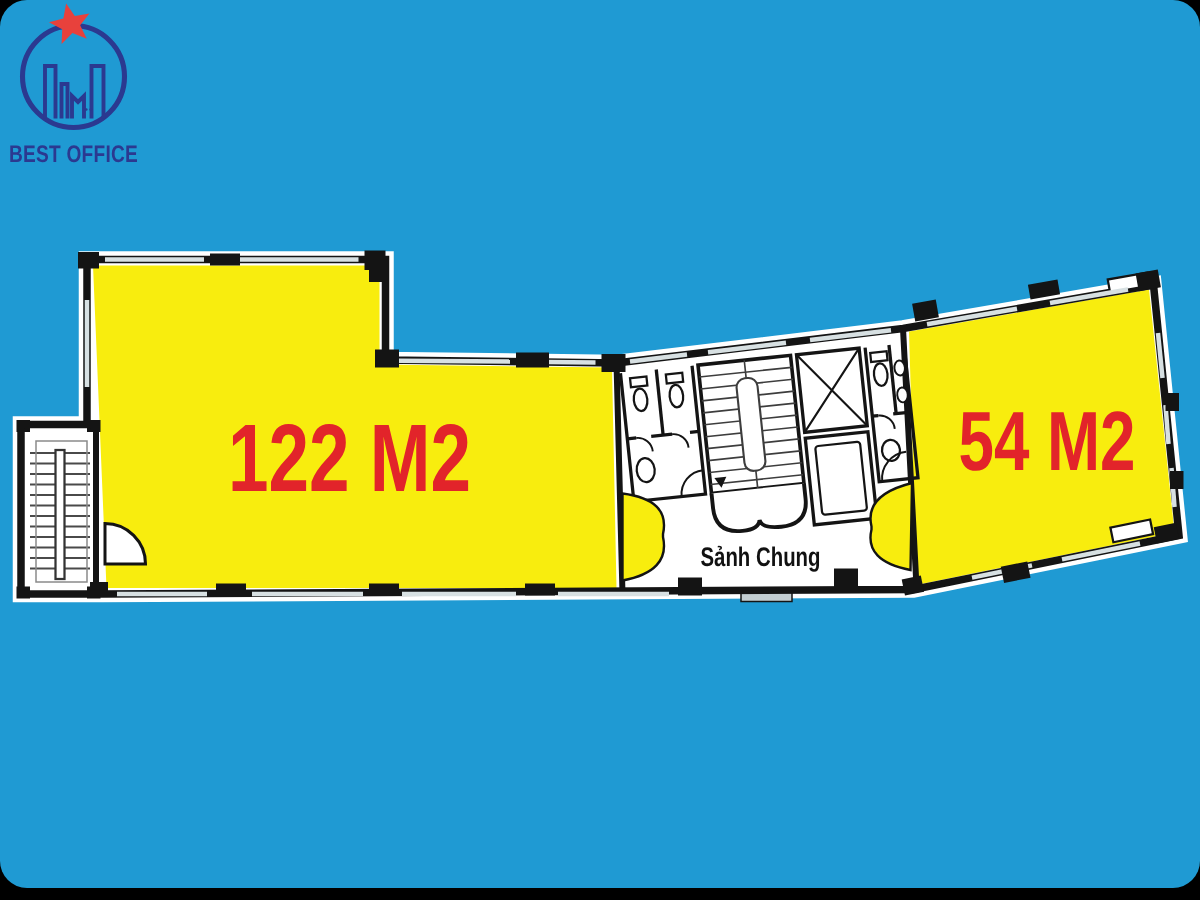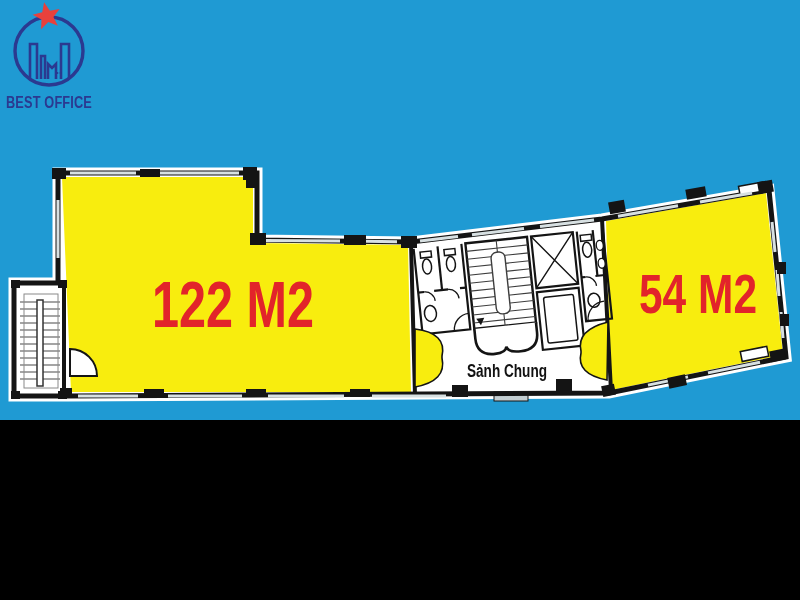--- a/index.html
+++ b/index.html
@@ -1,17 +1,17 @@
 <!DOCTYPE html>
 <html><head>
 <meta charset="utf-8">
 <title>Floor Plan</title>
 <style>
   html,body{margin:0;padding:0;background:#000;}
-  .stage{position:relative;width:800px;height:420px;overflow:hidden;font-family:"Liberation Sans",sans-serif;}
+  .stage{position:relative;width:800px;height:592px;overflow:hidden;font-family:"Liberation Sans",sans-serif;border-radius:18px;}
   svg{display:block;}
   text{font-family:"Liberation Sans",sans-serif;}
   .unit-label{font-weight:bold;}
   .lobby-label{font-weight:bold;}
   .brand{font-weight:bold;letter-spacing:0.2px;}
 </style>
 </head>
 <body>
 
 <div class="stage">

